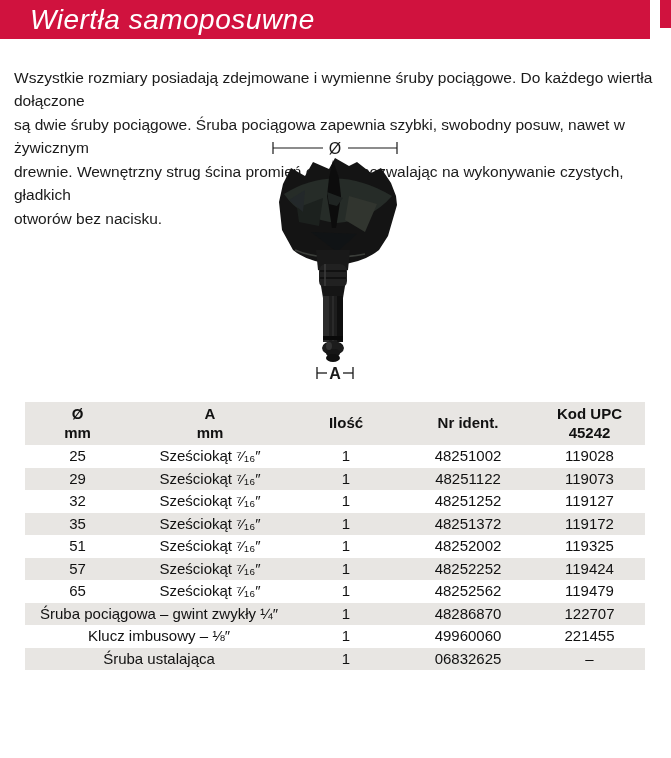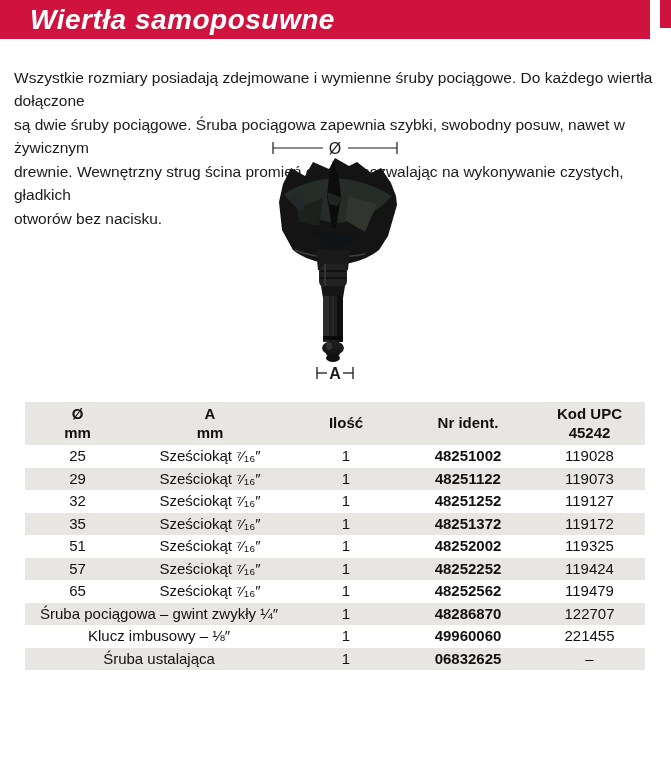--- a/index.html
+++ b/index.html
@@ -13,21 +13,21 @@
   .red-bar {
     position:absolute; left:0; top:0; width:650px; height:39px;
     background:#d0123e;
   }
   .red-tab {
     position:absolute; left:660px; top:0; width:11px; height:28px;
     background:#d0123e;
   }
   .page-title {
     position:absolute; left:30px; top:0; height:38px; line-height:40px;
-    font-size:28px; font-weight:bold; font-style:italic;
+    font-size:28px; font-weight:normal; font-style:italic;
     color:#ffffff; letter-spacing:0.5px; white-space:nowrap;
   }
   
   .intro {
     position:absolute; left:14px; top:50px; width:664px;
     font-size:15.5px; line-height:23.6px; color:#1a1a1a;
     white-space:pre-line;
   }
   
   .figure-wrap { position:absolute; left:253px; top:138px; width:160px; height:252px; }
@@ -40,21 +40,21 @@
     background:#e8e6e3; font-weight:bold; font-size:15px;
     text-align:center; vertical-align:middle; height:43px;
     line-height:1.22; white-space:pre-line; padding:0;
   }
   .spec-table td {
     font-size:15px; text-align:center; vertical-align:middle;
     height:22.5px; line-height:22.5px; padding:0; white-space:nowrap;
   }
   .spec-table tbody tr:nth-child(even) td { background:#e8e6e3; }
   .spec-table td.c-merged { text-align:center; padding-left:3px; }
-  .spec-table td.c-id { font-weight:bold; }
+  .spec-table td.c-id { font-weight:normal; }
 </style>
 </head>
 <body>
 
 <div class="red-bar" style="background: rgb(208, 18, 62);"></div>
 <div class="red-tab" style="background: rgb(208, 18, 62);"></div>
 <div class="page-title" style="color: rgb(255, 255, 255);">Wiertła samoposuwne</div>
 
 <p class="intro">Wszystkie rozmiary posiadają zdejmowane i wymienne śruby pociągowe. Do każdego wiertła dołączone
 są dwie śruby pociągowe. Śruba pociągowa zapewnia szybki, swobodny posuw, nawet w żywicznym

